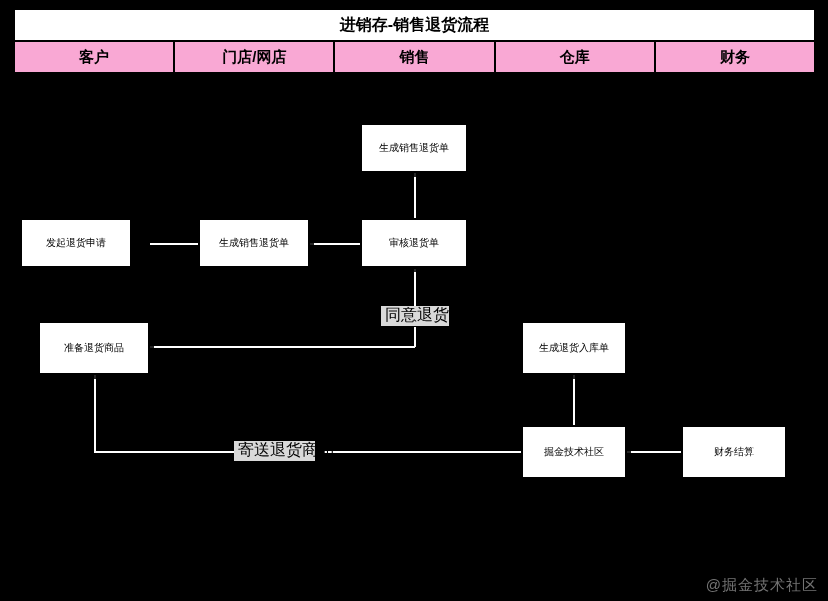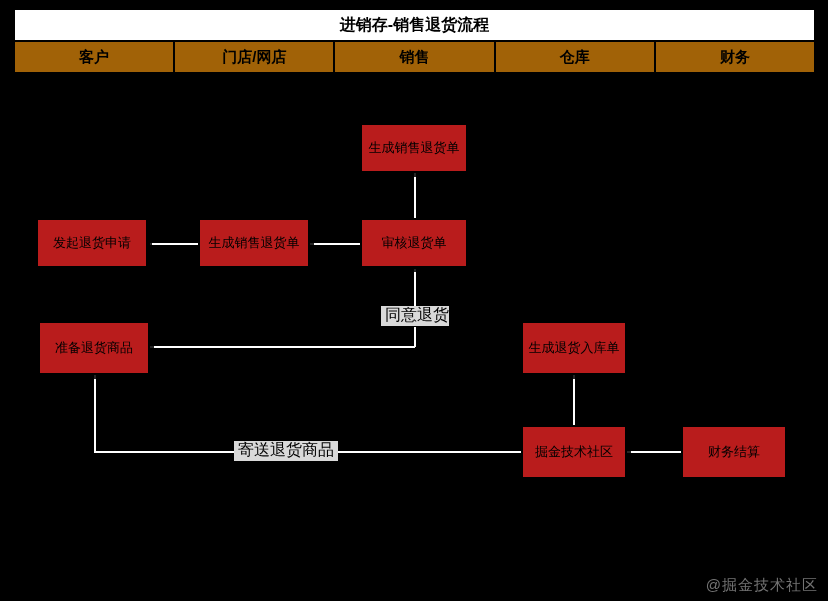--- a/index.html
+++ b/index.html
@@ -39,44 +39,44 @@
     text-align: center;
     font-size: 16px;
     font-weight: bold;
     color: #000000;
     border-bottom: 2px solid #000000;
     background: #ffffff;
   }
   .header-cols {
     display: flex;
     height: 30px;
-    background: #a16207;
+    background: #f9a8d4;
   }
   .header-col {
     flex: 1 1 0;
     line-height: 30px;
     text-align: center;
     font-size: 15px;
     font-weight: bold;
     color: #000000;
     border-right: 2px solid #000000;
     box-sizing: border-box;
   }
   .header-col:last-child {
     border-right: none;
   }
 
   
   .node {
     position: absolute;
-    background: #b91c1c;
+    background: #ffffff;
     border: 2px solid #000000;
     box-sizing: border-box;
     color: #000000;
-    font-size: 13px;
+    font-size: 10px;
     display: flex;
     align-items: center;
     justify-content: center;
     text-align: center;
     box-shadow: 4px 4px 0 0 rgba(0,0,0,0.85);
   }
 
   
   .edge-label {
     position: absolute;
@@ -142,21 +142,21 @@
   <div class="line h" style="left:324px; top:451px; width:198px;"></div>
 
   <div class="line v" style="left:573px; top:375px; height:52px;"></div>
 
   <div class="line h" style="left:625px; top:451px; width:58px;"></div>
 
   <div class="node" style="left:360px; top:123px; width:108px; height:50px;">
     <span>生成销售退货单</span>
   </div>
 
-  <div class="node" style="left:36px; top:218px; width:112px; height:50px;">
+  <div class="node" style="left:20px; top:218px; width:112px; height:50px;">
     <span>发起退货申请</span>
   </div>
 
   <div class="node" style="left:198px; top:218px; width:112px; height:50px;">
     <span>生成销售退货单</span>
   </div>
 
   <div class="node" style="left:360px; top:218px; width:108px; height:50px;">
     <span>审核退货单</span>
   </div>
@@ -174,21 +174,21 @@
   </div>
 
   <div class="node" style="left:681px; top:425px; width:106px; height:54px;">
     <span>财务结算</span>
   </div>
 
   <div class="edge-label" style="left:381px; top:306px; width:68px; height:20px;">
     <span>同意退货</span>
   </div>
 
-  <div class="edge-label" style="left:234px; top:441px; width:104px; height:20px;">
+  <div class="edge-label" style="left:234px; top:441px; width:81px; height:20px;">
     <span>寄送退货商品</span>
   </div>
 
   <div class="watermark">
     <span>@掘金技术社区</span>
   </div>
 
 </div>
 
 </body></html>

